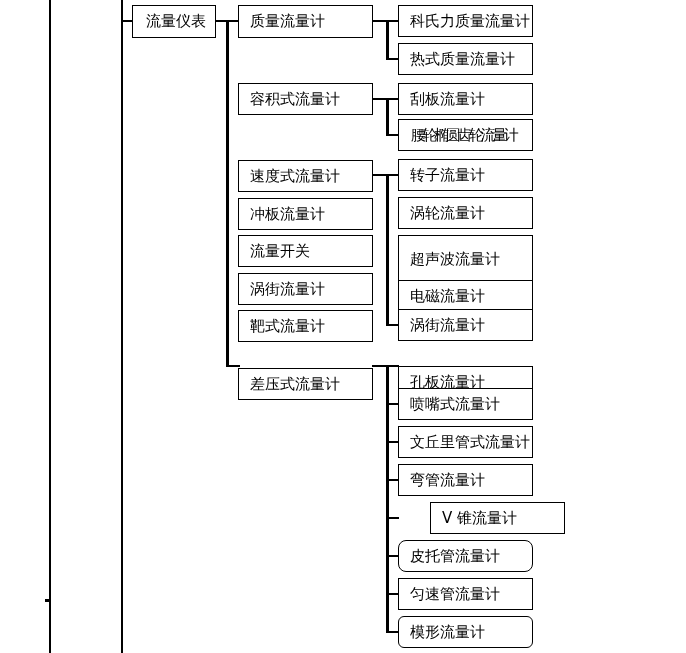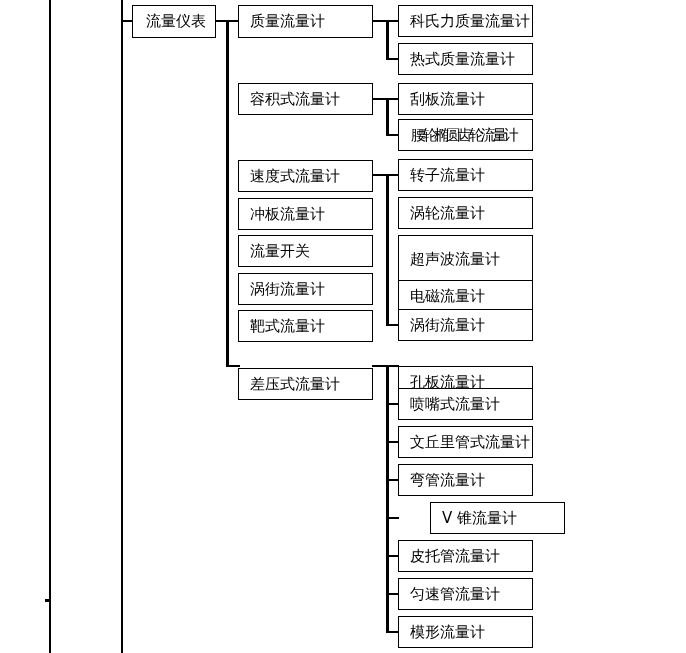--- a/index.html
+++ b/index.html
@@ -127,17 +127,17 @@
   <div class="conn h" style="left:386px; top:517px; width:13px;"></div>
   <div class="conn h" style="left:386px; top:555px; width:13px;"></div>
   <div class="conn h" style="left:386px; top:593px; width:13px;"></div>
   <div class="conn h" style="left:386px; top:631px; width:13px;"></div>
 
   <div class="node" style="left:398px; top:350px; width:135px; height:32px;margin-top:16px;">孔板流量计</div>
   <div class="node" style="left:398px; top:388px; width:135px; height:32px;">喷嘴式流量计</div>
   <div class="node" style="left:398px; top:426px; width:135px; height:32px;">文丘里管式流量计</div>
   <div class="node" style="left:398px; top:464px; width:135px; height:32px;">弯管流量计</div>
   <div class="node" style="left:398px; top:502px; width:135px; height:32px;margin-left:32px;">V 锥流量计</div>
-  <div class="node" style="left:398px; top:540px; width:135px; height:32px;">皮托管流量计</div>
+  <div class="node" style="left:398px; top:540px; width:135px; height:32px;border-radius:8px;">皮托管流量计</div>
   <div class="node" style="left:398px; top:578px; width:135px; height:32px;">匀速管流量计</div>
-  <div class="node" style="left:398px; top:616px; width:135px; height:32px;">模形流量计</div>
+  <div class="node" style="left:398px; top:616px; width:135px; height:32px;border-radius:6px;">模形流量计</div>
 
 </div>
 
 </body></html>

